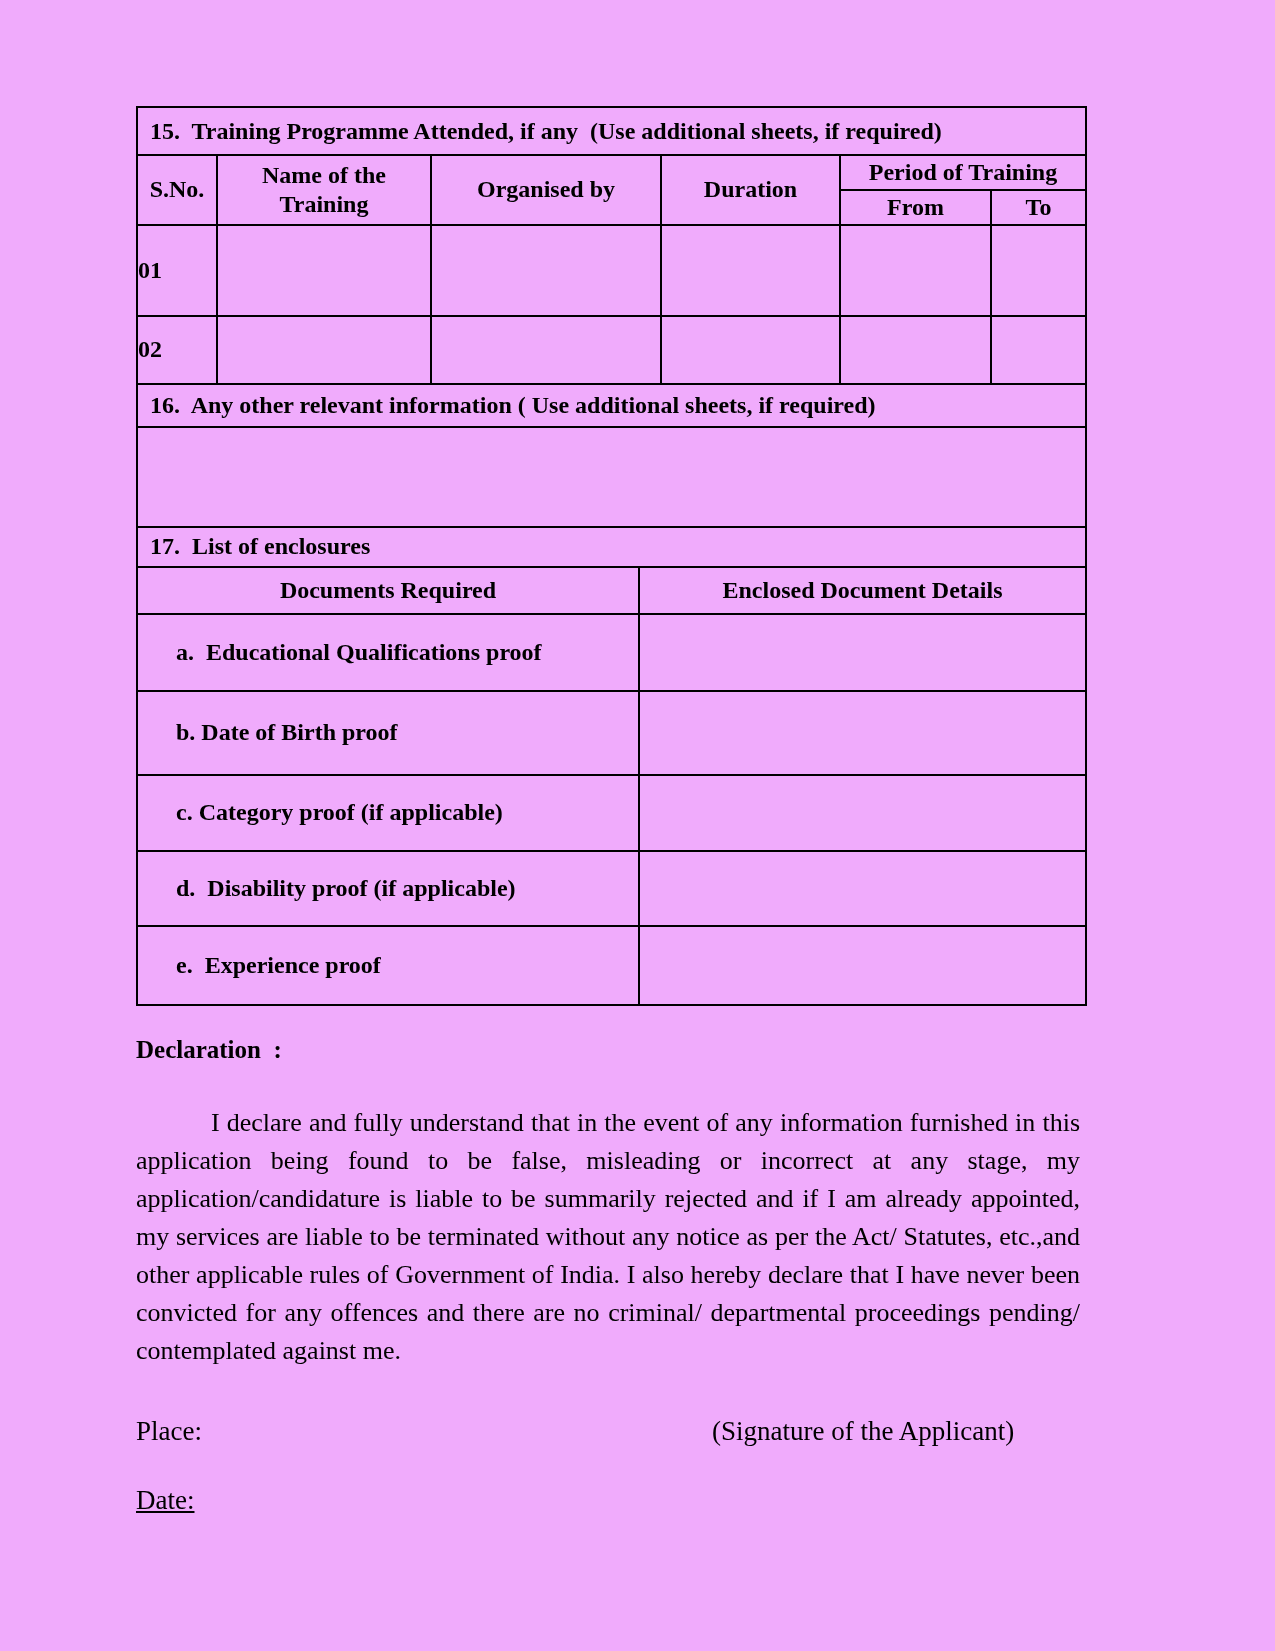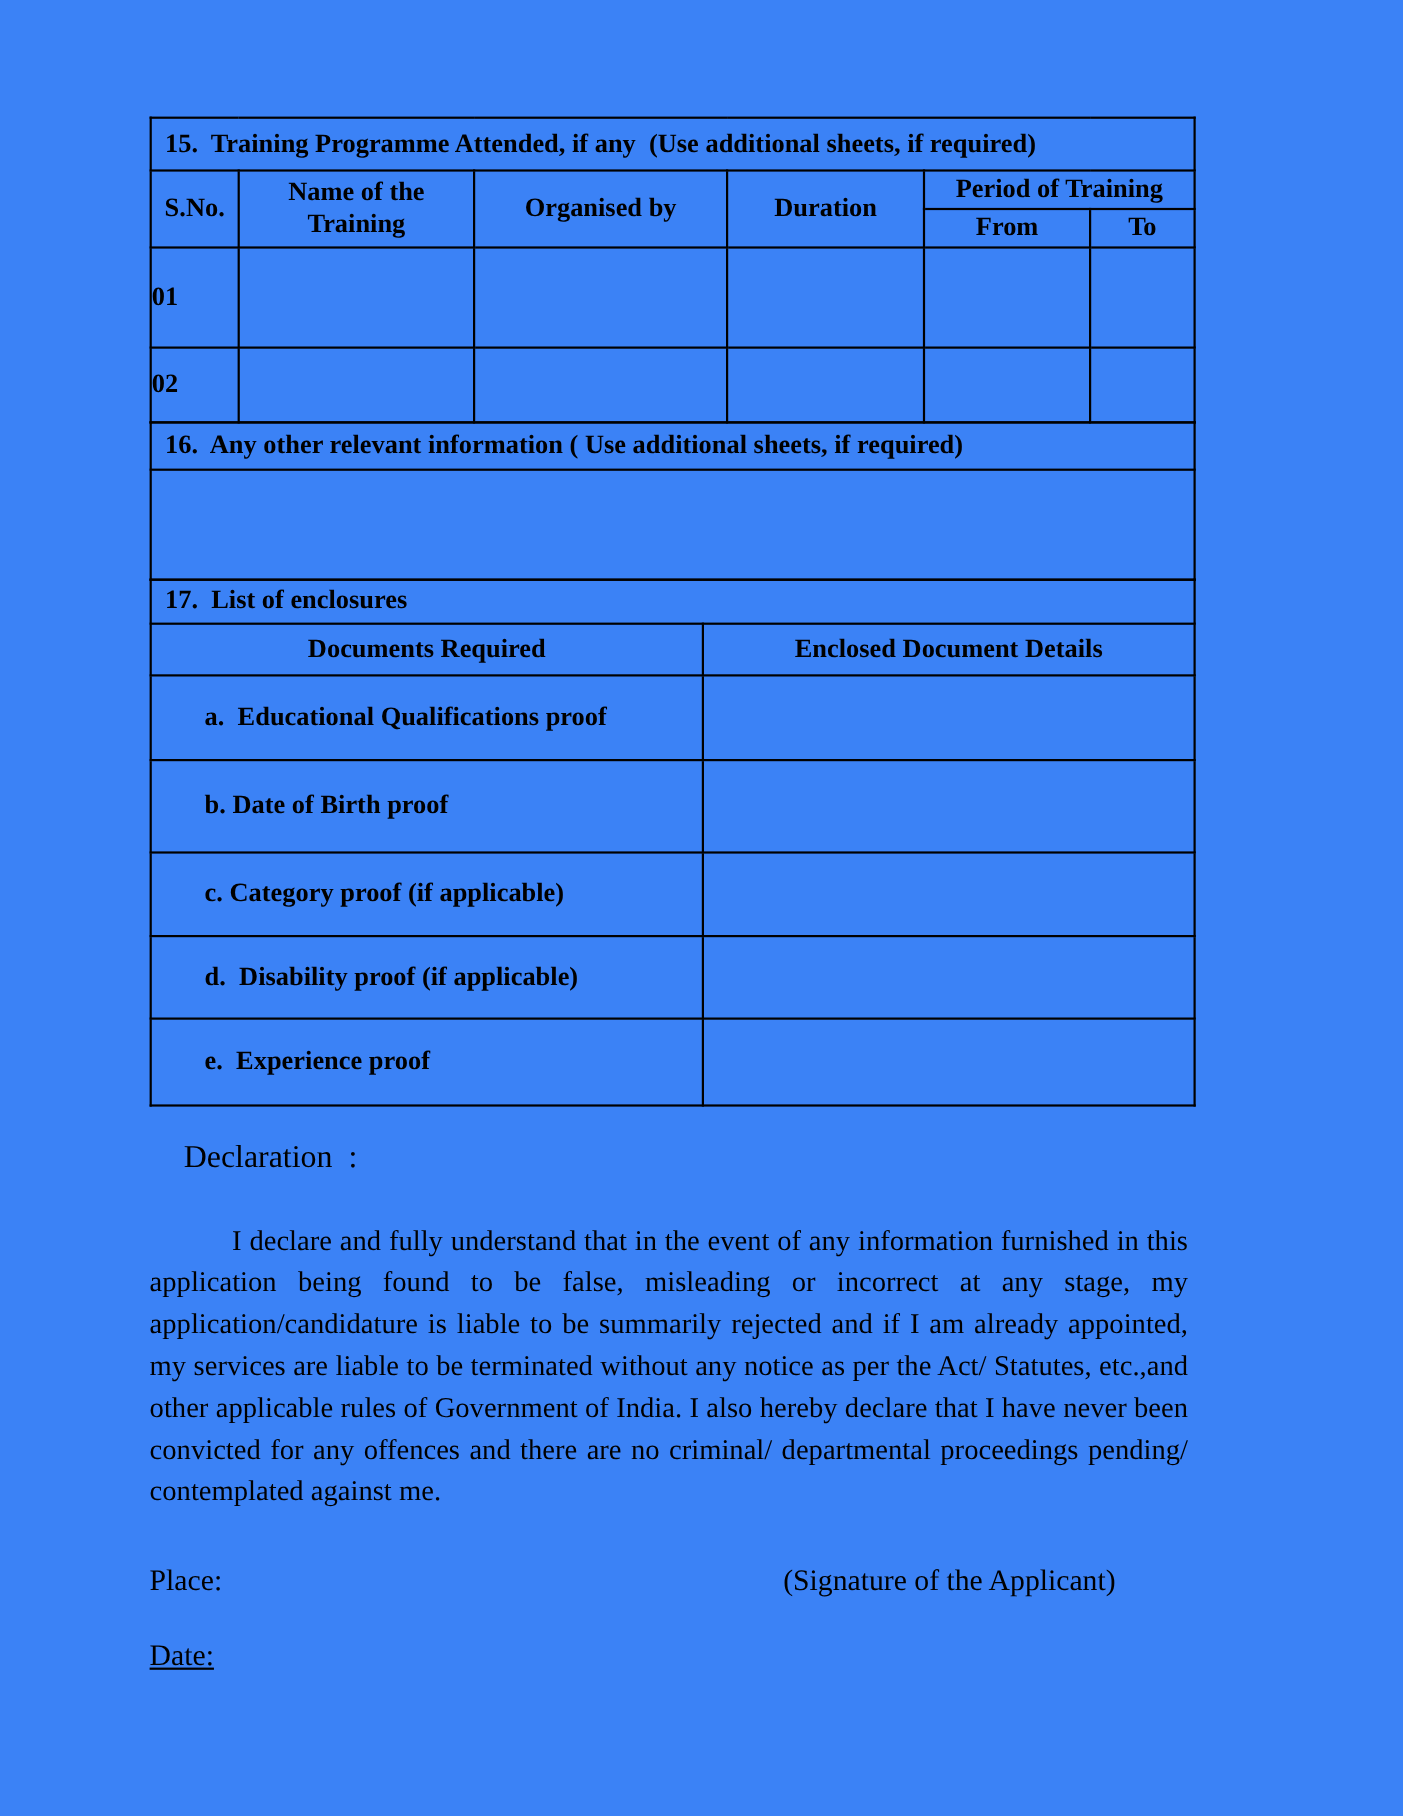--- a/index.html
+++ b/index.html
@@ -6,21 +6,21 @@
   html, body { background: #ffffff; }
   body {
     width: 1275px; height: 1651px;
     font-family: "Liberation Serif", "DejaVu Serif", serif;
     color: #000000;
     position: relative;
   }
   #page {
     position: relative;
     width: 1275px; height: 1651px;
-    background: #3b82f6;
+    background: #f0abfc;
     overflow: hidden;
   }
   #content {
     position: absolute;
     left: 136px; top: 106px;
     width: 949px;
   }
   table {
     border-collapse: collapse;
     width: 949px;
@@ -44,31 +44,30 @@
     padding: 2px 4px;
   }
   .sno {
     font-weight: bold;
     font-size: 24px;
     text-align: left;
   }
   .doc-label {
     font-weight: bold;
     font-size: 24px;
-    padding-left: 48px;
+    padding-left: 38px;
     white-space: pre-wrap;
     text-align: left;
   }
 
   .decl-heading {
     margin-top: 30px;
-    font-weight: normal;
-    font-size: 29px;
+    font-weight: bold;
+    font-size: 25px;
     white-space: pre-wrap;
-    margin-left: 31px;
   }
   .decl-body {
     margin-top: 40px;
     width: 944px;
     font-size: 26px;
     line-height: 38px;
     text-align: justify;
     text-indent: 75px;
   }
   .foot-line {

